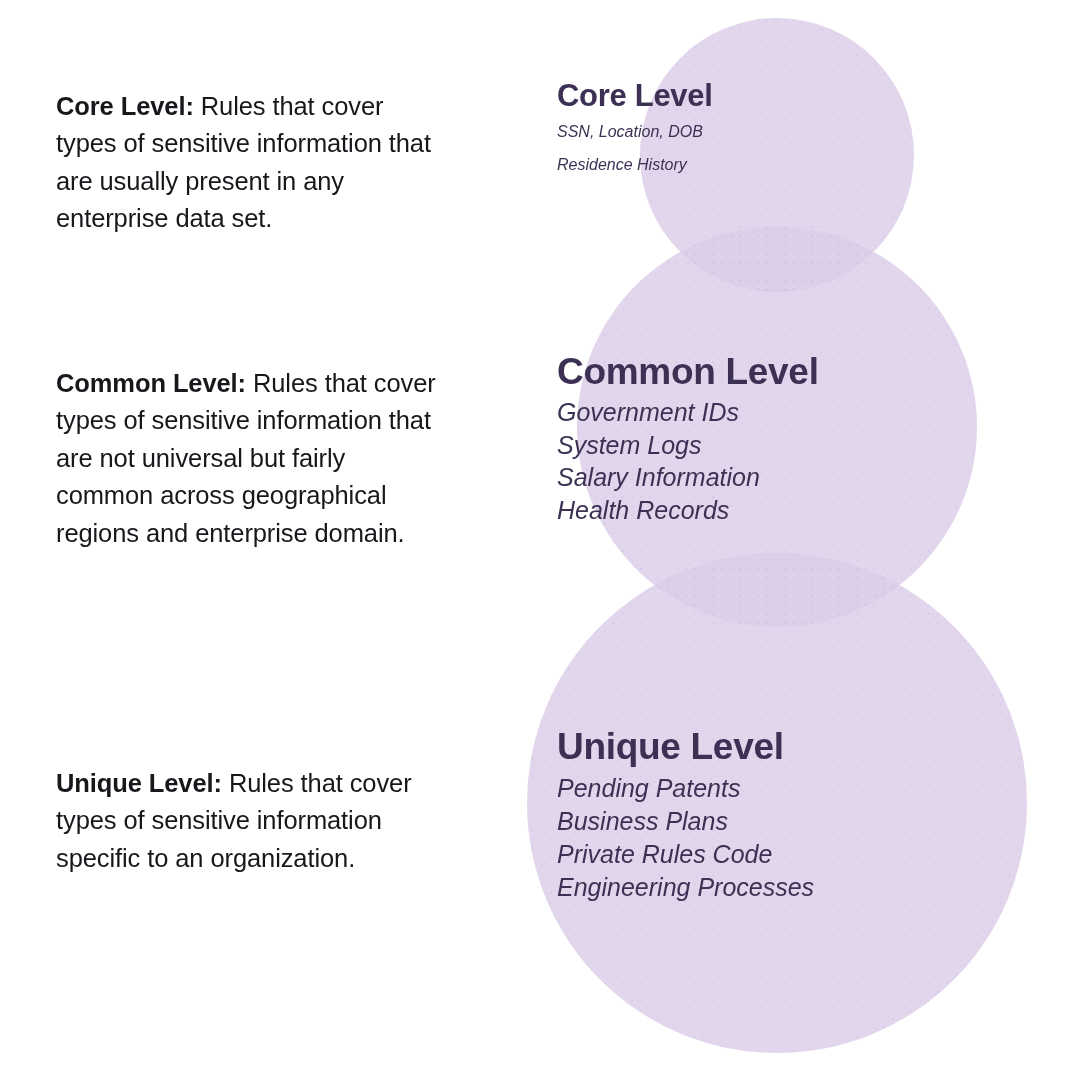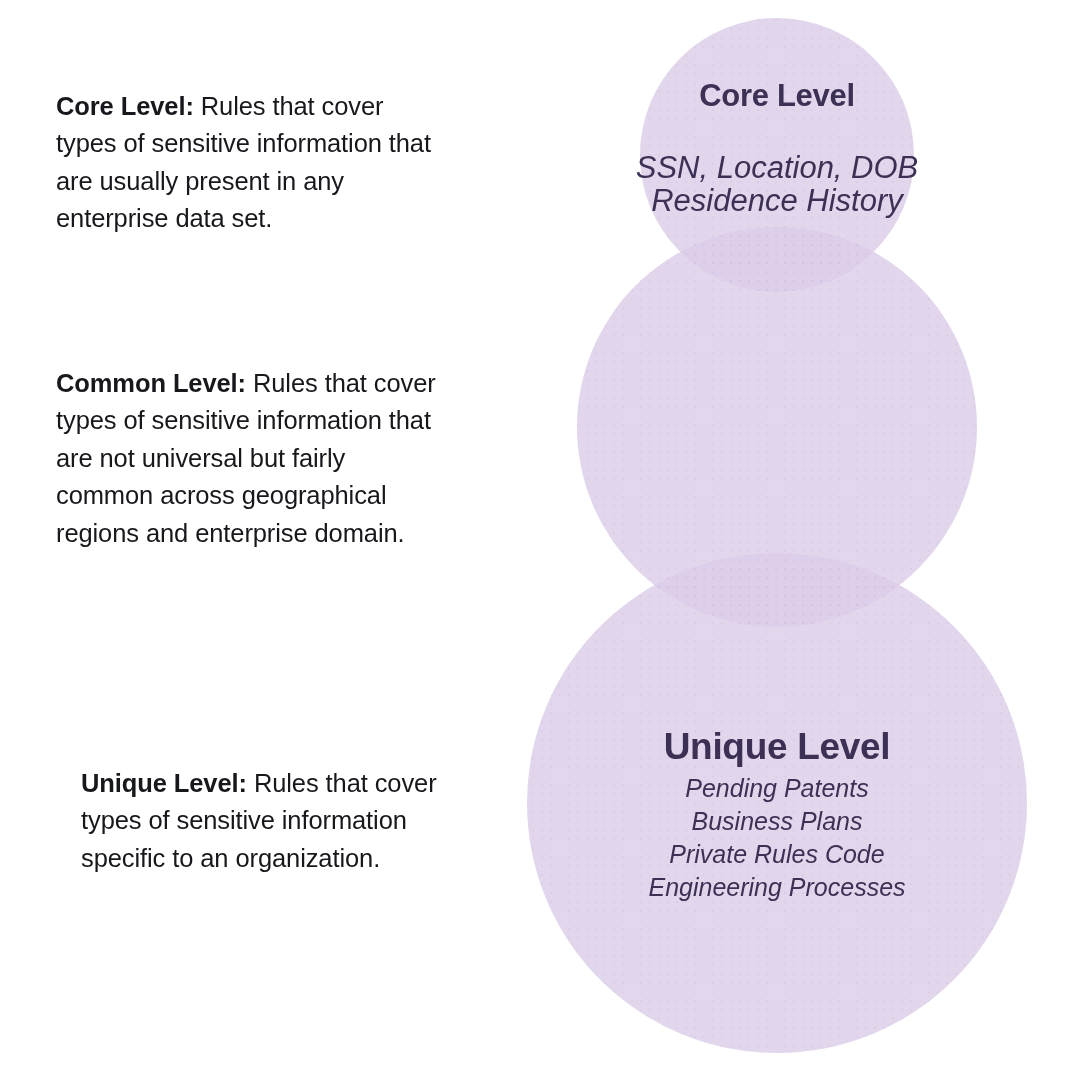--- a/index.html
+++ b/index.html
@@ -33,21 +33,21 @@
   .desc-block {
     position: absolute;
     width: 390px;
     color: #16181c;
     font-size: 25.5px;
     line-height: 37.5px;
     letter-spacing: -0.1px;
   }
   .desc-block.b1 { top: 62px; }
   .desc-block.b2 { top: 339px; }
-  .desc-block.b3 { top: 739px; margin-left: 25px; }
+  .desc-block.b3 { top: 739px; }
 
   .desc-lead {
     font-weight: bold;
   }
   .desc-body { font-weight: normal; }
 
   
   .venn {
     position: absolute;
     left: 0;
@@ -57,39 +57,38 @@
   }
   .venn svg {
     display: block;
     width: 1080px;
     height: 1080px;
   }
 
   
   .circle-label {
     position: absolute;
-    text-align: center;
     color: #3c3154;
     width: 440px;
     left: 557px;
   }
   .circle-title {
     font-weight: bold;
     letter-spacing: -0.3px;
   }
   .circle-items {
     font-style: italic;
     font-weight: 500;
   }
   .circle-items div { white-space: nowrap; }
 
   
   .label-core { top: 76px; }
   .label-core .circle-title { font-size: 31px; line-height: 40px; }
-  .label-core .circle-items { font-size: 31px; line-height: 32.5px; margin-top: 36px; }
+  .label-core .circle-items { font-size: 16px; line-height: 32.5px; }
 
   
   .label-common { top: 348px; }
   .label-common .circle-title { font-size: 37px; line-height: 48px; }
   .label-common .circle-items { font-size: 25px; line-height: 32.5px; }
 
   
   .label-unique { top: 722px; }
   .label-unique .circle-title { font-size: 37px; line-height: 50px; }
   .label-unique .circle-items { font-size: 25px; line-height: 33px; }
@@ -137,20 +136,29 @@
   </div>
 
   <div class="circle-label label-core">
     <div class="circle-title">Core Level</div>
     <div class="circle-items">
       <div>SSN, Location, DOB</div>
       <div>Residence History</div>
     </div>
   </div>
 
+  <div class="circle-label label-common">
+    <div class="circle-title">Common Level</div>
+    <div class="circle-items">
+      <div>Government IDs</div>
+      <div>System Logs</div>
+      <div>Salary Information</div>
+      <div>Health Records</div>
+    </div>
+  </div>
 
   <div class="circle-label label-unique">
     <div class="circle-title">Unique Level</div>
     <div class="circle-items">
       <div>Pending Patents</div>
       <div>Business Plans</div>
       <div>Private Rules Code</div>
       <div>Engineering Processes</div>
     </div>
   </div>

